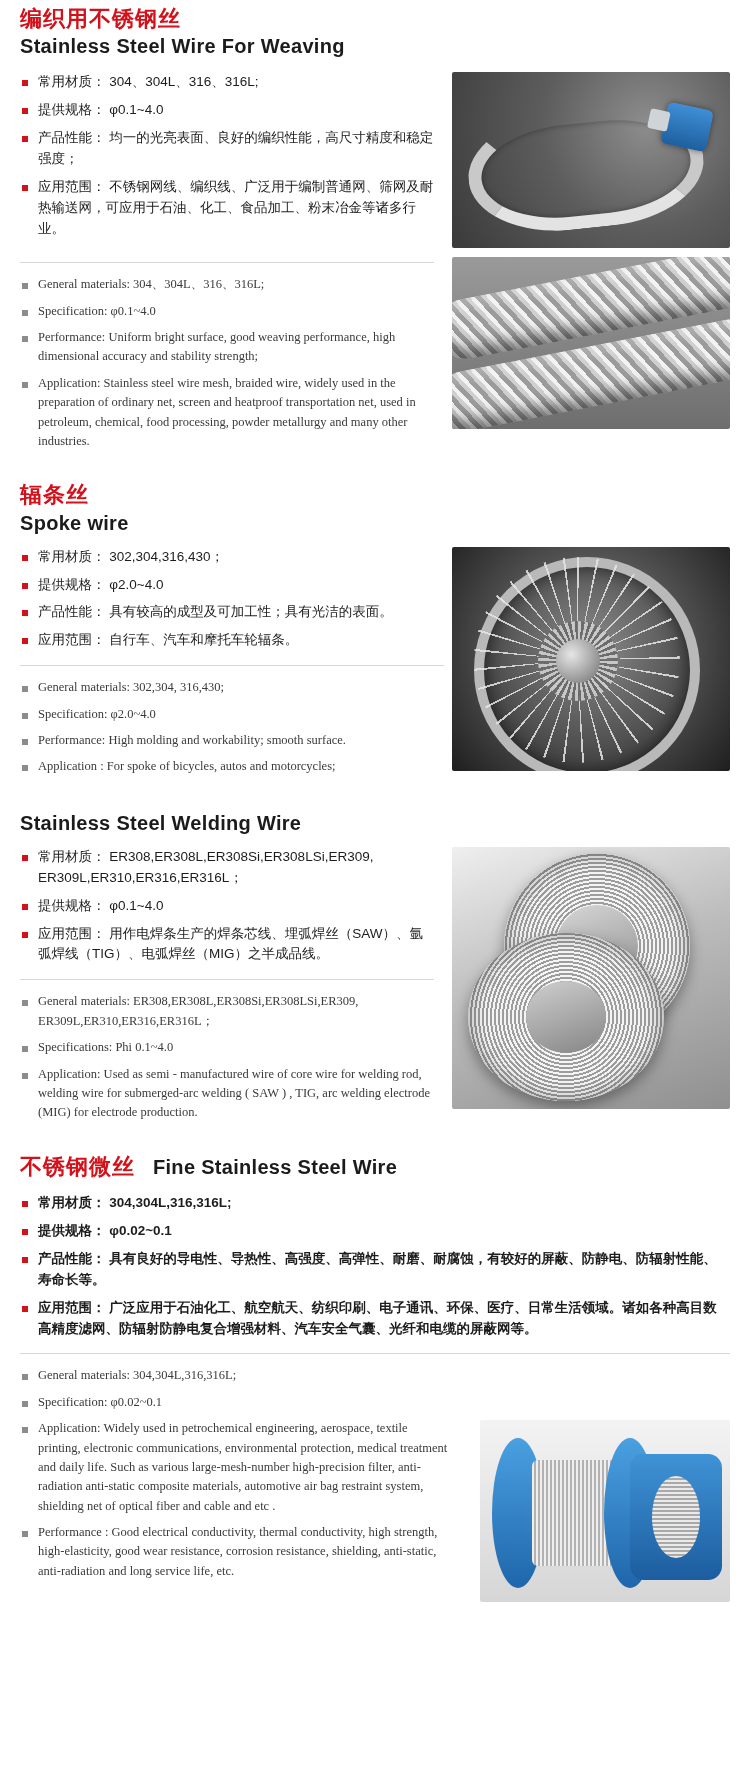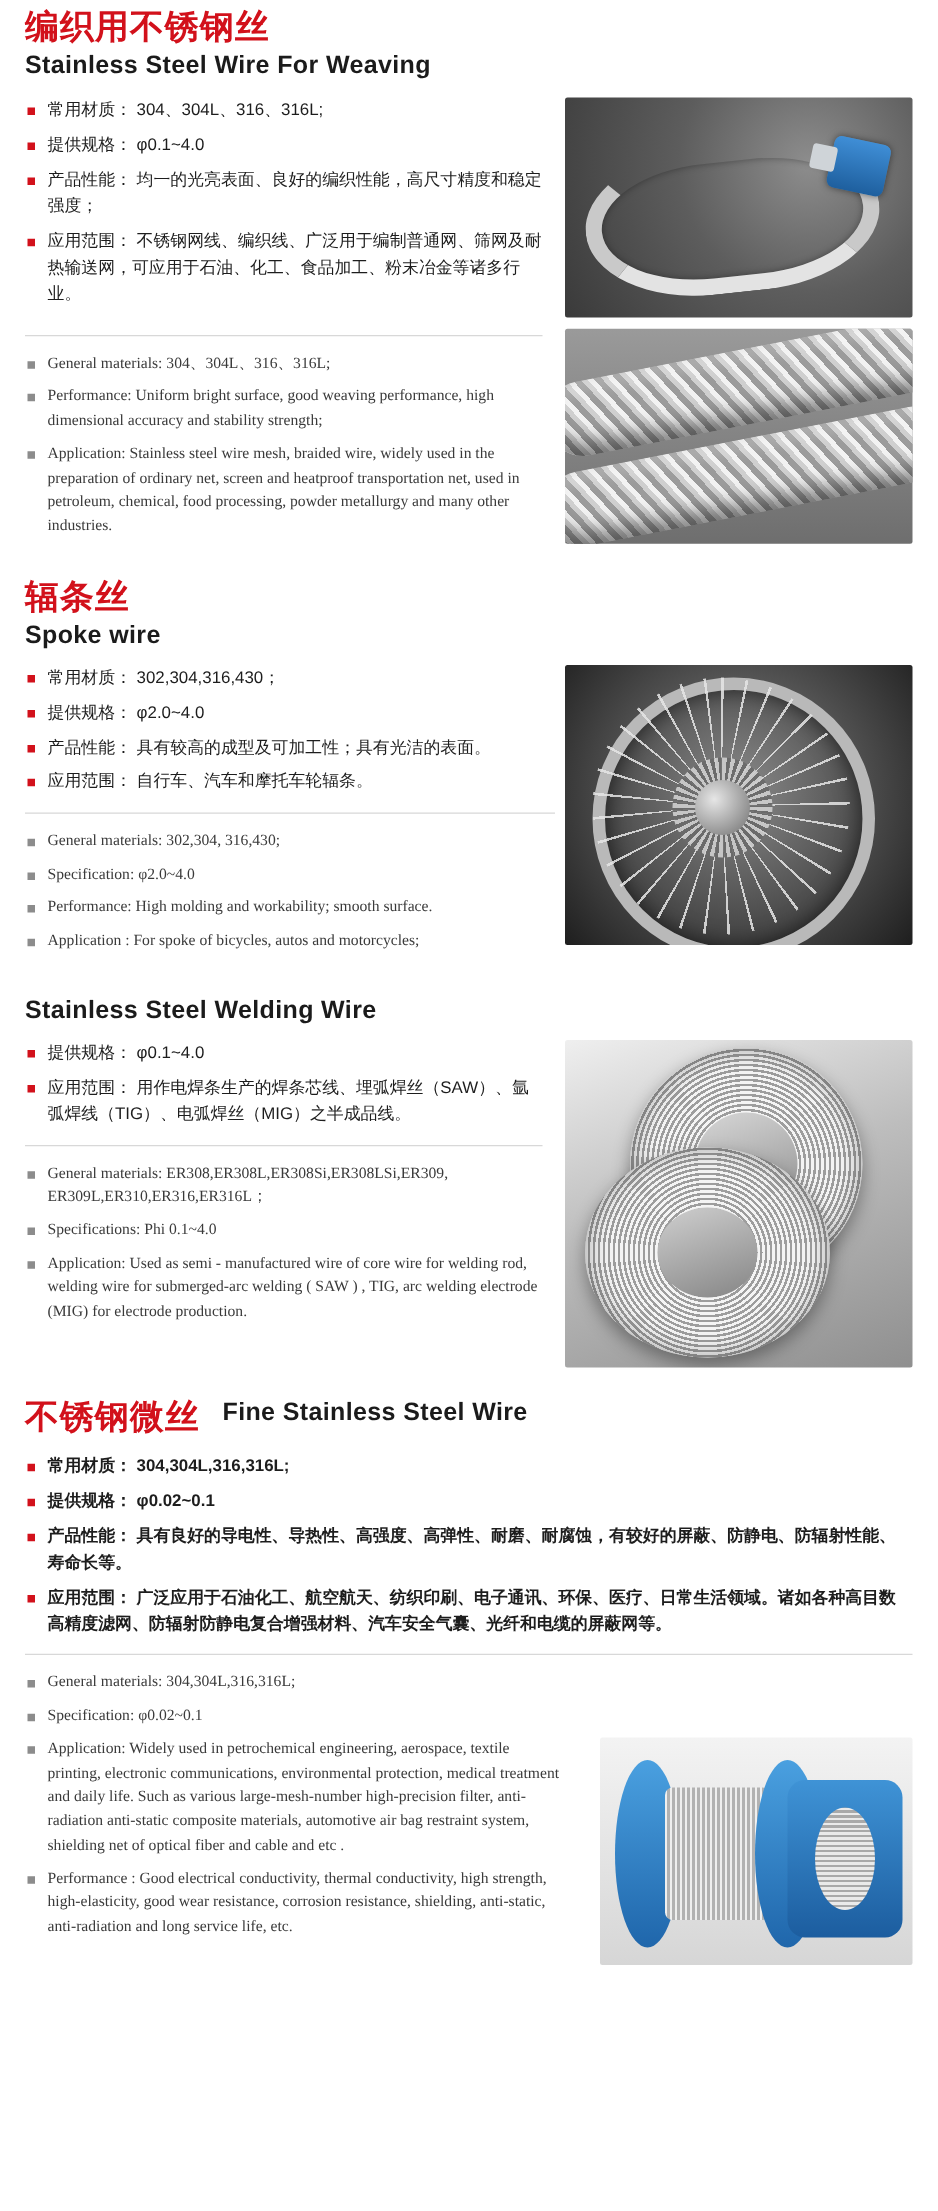--- a/index.html
+++ b/index.html
@@ -10,34 +10,34 @@
     color:#231f20;
     -webkit-font-smoothing:antialiased;
   }
   .page{width:750px;position:relative;padding:0 0 20px 0;box-sizing:border-box;}
 
   .section{position:relative;padding:0 20px;box-sizing:border-box;}
   .sec-head{padding-top:6px;}
   .title-cn{
     color:#d2111b;
     font-weight:bold;
-    font-size:27px;
+    font-size:22px;
     letter-spacing:1px;
     line-height:1.15;
     margin:0;
   }
   .title-en{
     color:#1b1b1b;
     font-weight:bold;
     font-size:20px;
     letter-spacing:0.3px;
     margin:3px 0 0 0;
     line-height:1.2;
   }
-  .title-row{display:flex;align-items:flex-start;gap:18px;}
+  .title-row{display:flex;align-items:flex-end;gap:18px;}
   .title-row .title-en{margin-top:0;}
 
   .body-row{display:flex;align-items:flex-start;justify-content:center;}
   .col-text{flex:1 1 auto;min-width:0;}
   .col-img{flex:0 0 auto;}
 
   ul.bullets{list-style:none;margin:0;padding:0;}
   ul.bullets li{
     position:relative;
     padding-left:18px;
@@ -210,20 +210,21 @@
           <div class="nut"></div>
         </div>
       </div>
     </div>
 
     <div class="body-row">
       <div class="col-text" style="padding-right:18px;">
         <div class="divider"></div>
         <ul class="bullets grey en">
           <li>General materials: 304、304L、316、316L;</li>
+          <li>Specification:  φ0.1~4.0</li>
           <li>Performance:  Uniform bright surface, good weaving performance, high dimensional accuracy and stability strength;</li>
           <li>Application:     Stainless steel wire mesh, braided wire, widely used in the preparation of ordinary net, screen and heatproof transportation net, used in petroleum, chemical, food processing, powder metallurgy and many other industries.</li>
         </ul>
       </div>
       <div class="col-img" style="padding-top:9px;">
         <div class="img braid">
           <div class="b1"></div>
           <div class="b2"></div>
         </div>
       </div>
@@ -268,20 +269,21 @@
   <div class="spacer"></div>
 
   <div class="section">
     <div class="sec-head">
       <div class="title-en">Stainless Steel Welding Wire</div>
     </div>
 
     <div class="body-row" style="margin-top:12px;">
       <div class="col-text" style="padding-right:18px;">
         <ul class="bullets cn">
+          <li>常用材质：  ER308,ER308L,ER308Si,ER308LSi,ER309, ER309L,ER310,ER316,ER316L；</li>
           <li>提供规格：  φ0.1~4.0</li>
           <li>应用范围：  用作电焊条生产的焊条芯线、埋弧焊丝（SAW）、氩弧焊线（TIG）、电弧焊丝（MIG）之半成品线。</li>
         </ul>
         <div class="divider"></div>
         <ul class="bullets grey en">
           <li>General materials: ER308,ER308L,ER308Si,ER308LSi,ER309, ER309L,ER310,ER316,ER316L；</li>
           <li>Specifications: Phi 0.1~4.0</li>
           <li>Application:  Used as semi - manufactured  wire of  core  wire for welding rod, welding wire for submerged-arc welding ( SAW ) , TIG, arc welding electrode (MIG) for electrode production.</li>
         </ul>
       </div>

